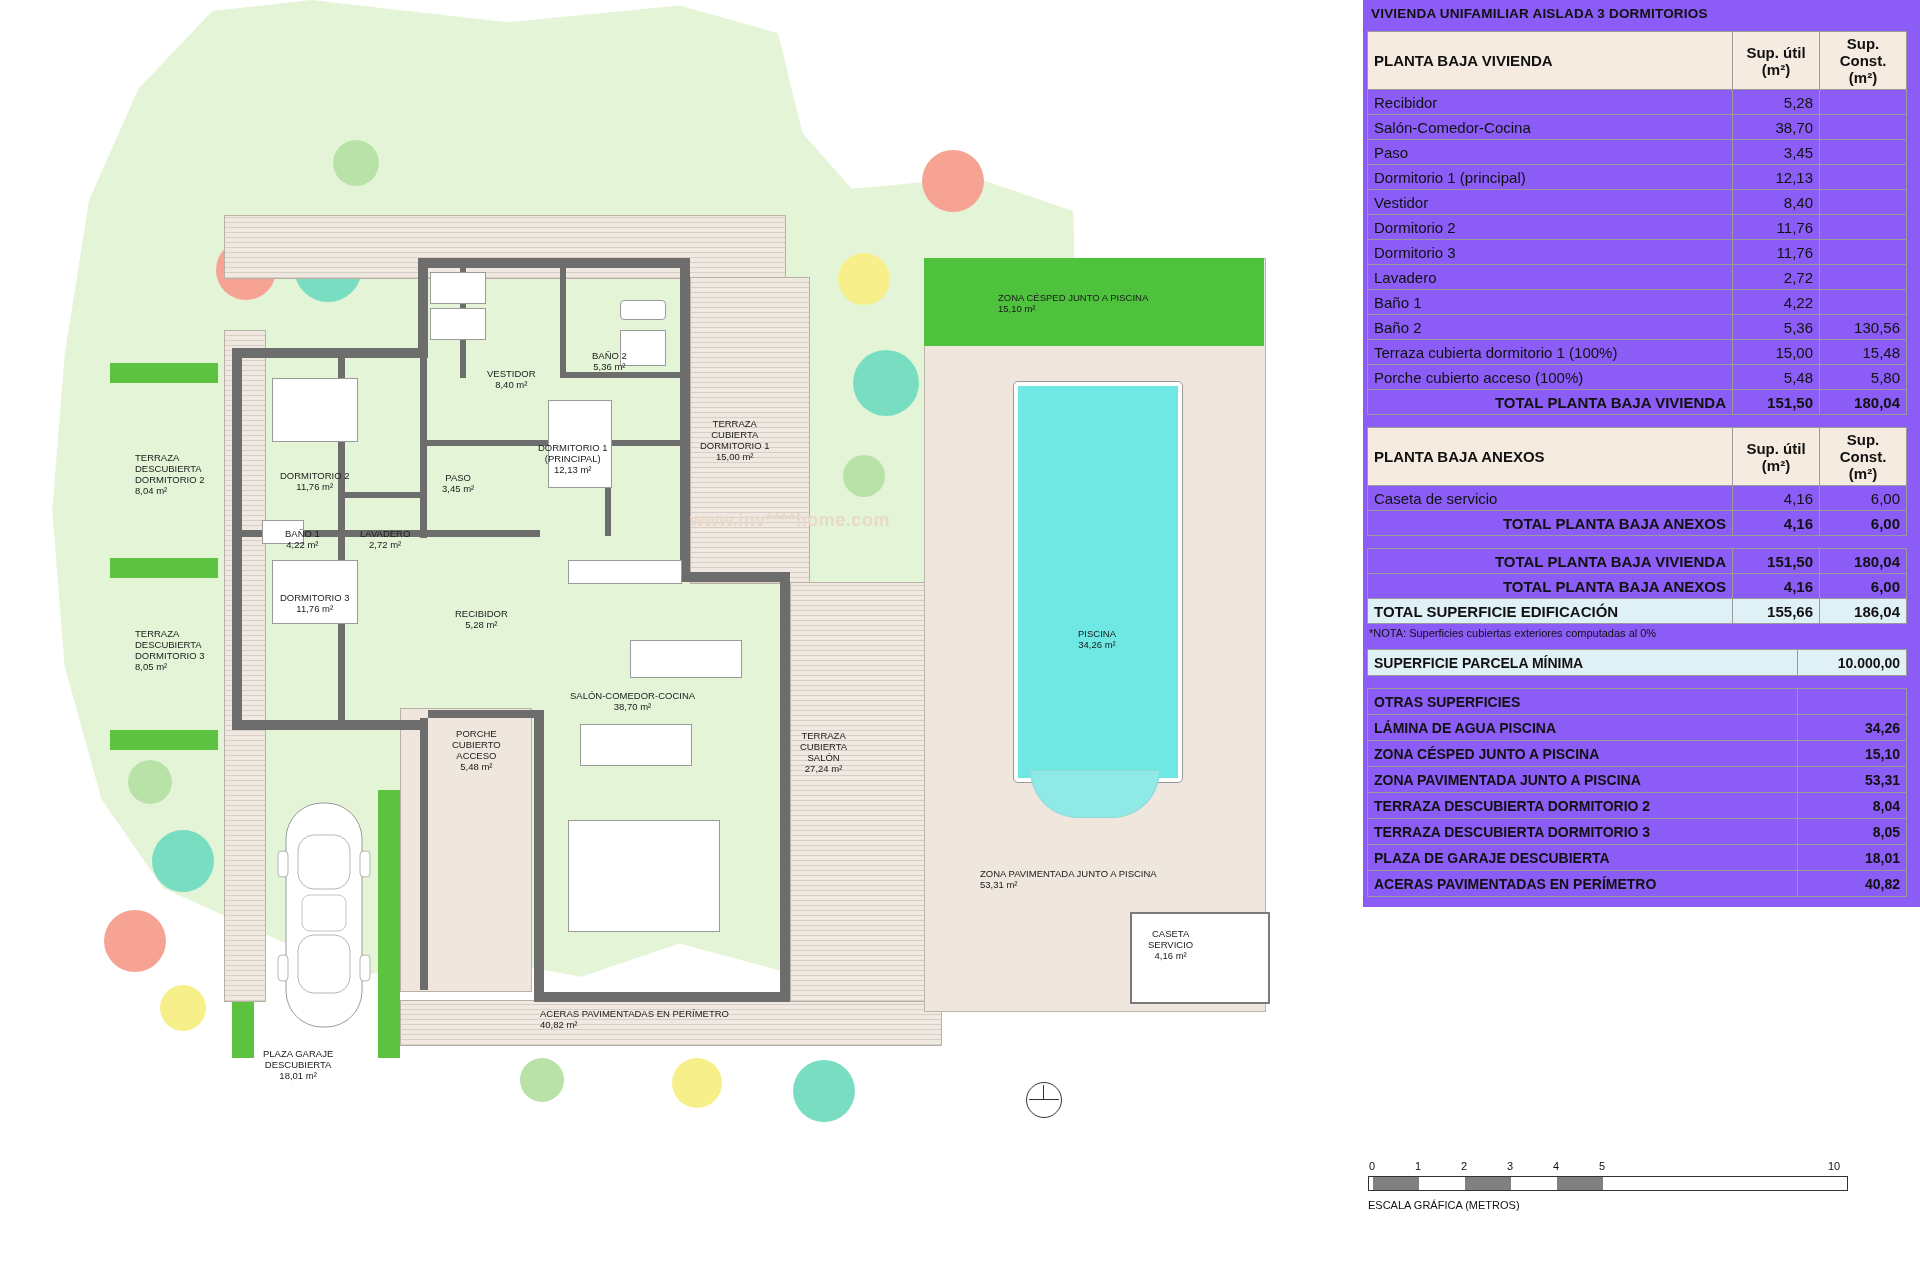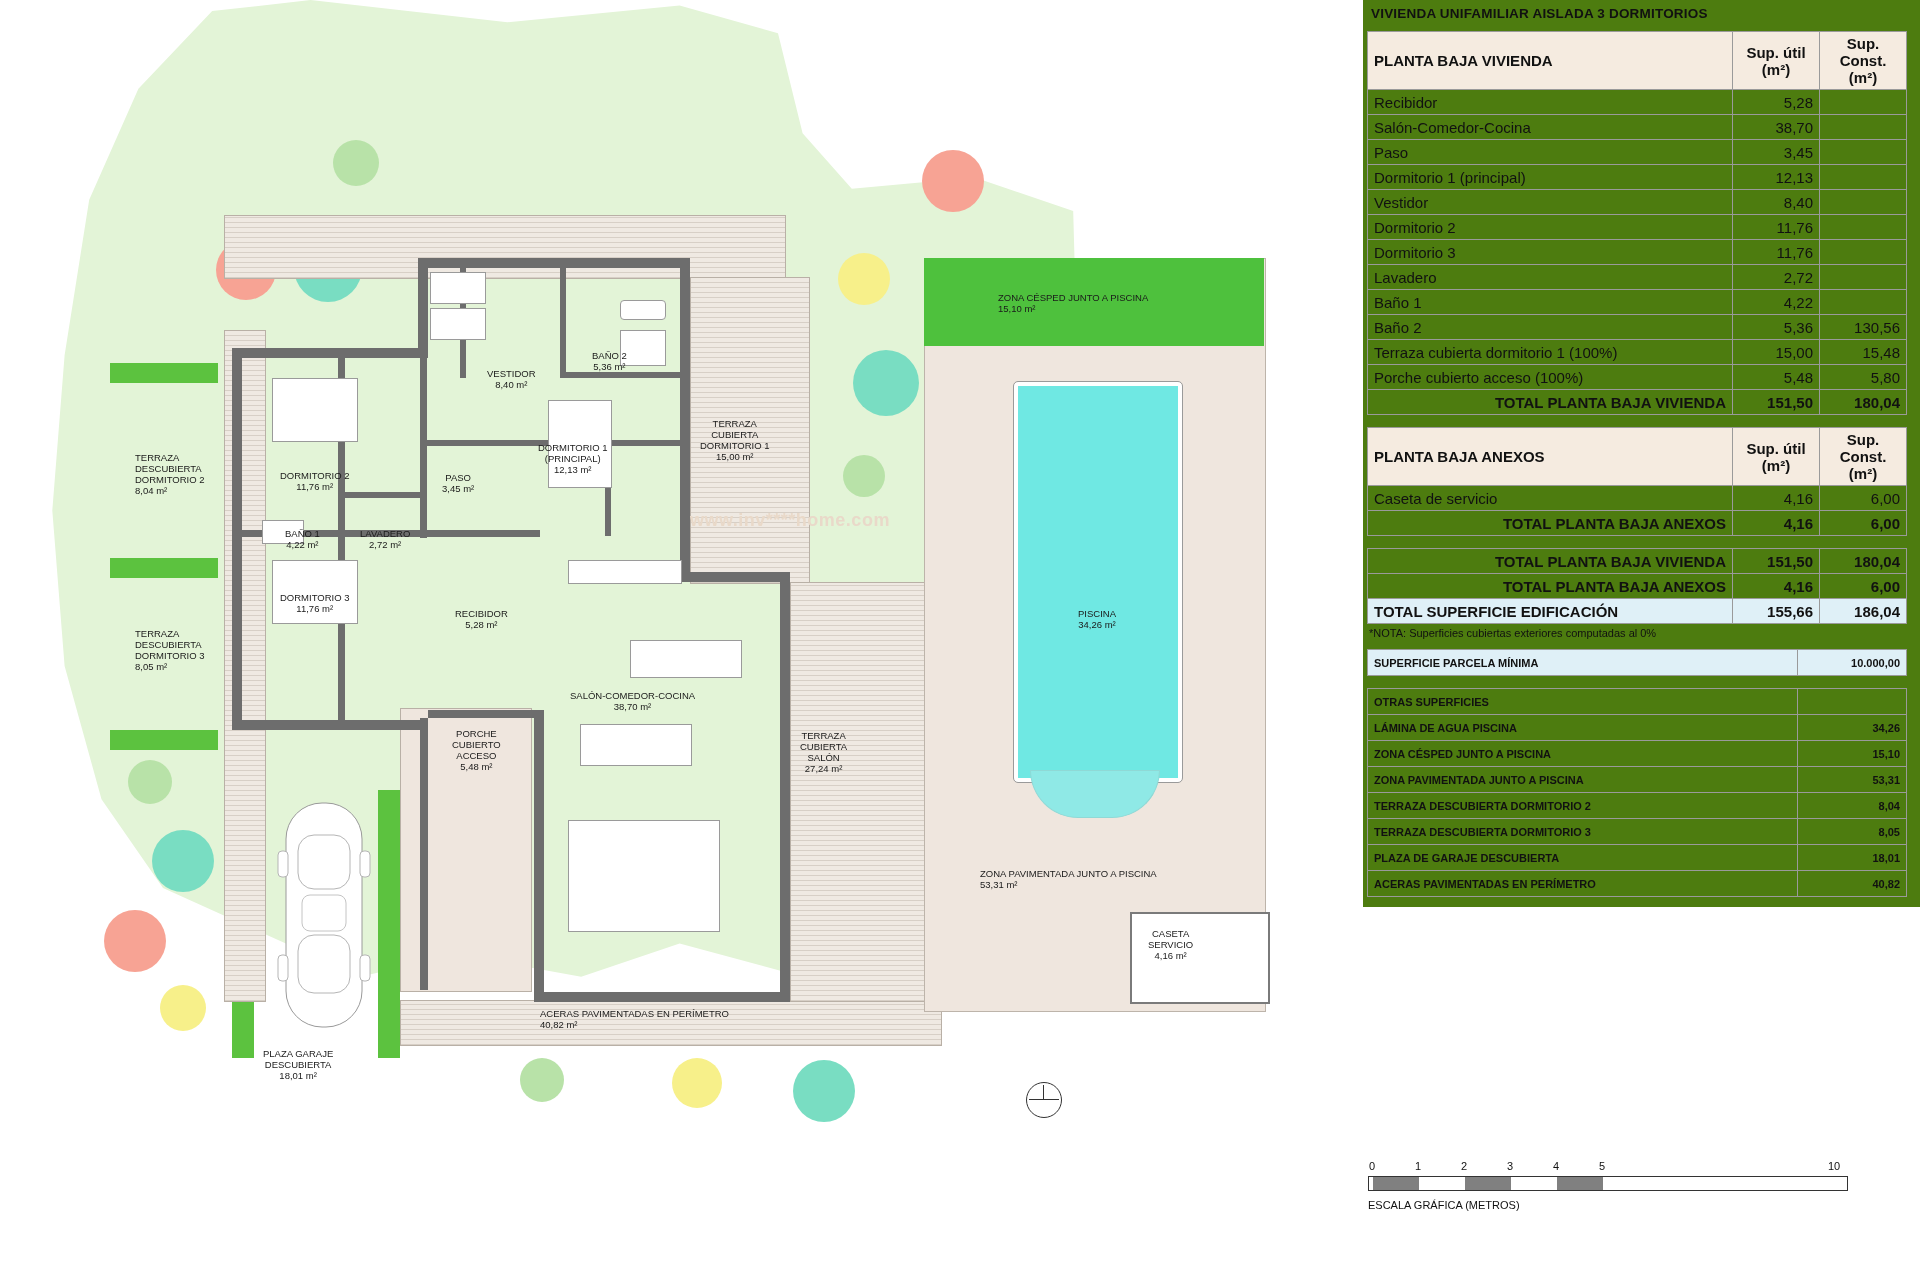--- a/index.html
+++ b/index.html
@@ -53,37 +53,37 @@
   
   #scalebar{position:absolute;left:1368px;top:1160px;width:480px;}
   #scalebar .nums{position:relative;height:14px;font-size:11px;color:#111;}
   #scalebar .nums span{position:absolute;transform:translateX(-50%);}
   #scalebar .bar{position:relative;height:13px;border:1px solid #333;background:#fff;margin-top:2px;}
   #scalebar .bar i{position:absolute;top:0;height:100%;background:#808080;}
   #scalebar .cap{margin-top:8px;font-size:11px;color:#111;}
 
   
   #panel{
-    position:absolute;left:1363px;top:0;width:557px;height:907px;background:#4d7c0f;
+    position:absolute;left:1363px;top:0;width:557px;height:907px;background:#8b5cf6;
   }
   #panel .title{
     font-size:13.5px;font-weight:bold;letter-spacing:.2px;color:#111;
     padding:6px 0 10px 8px;
   }
   table.t{border-collapse:collapse;width:540px;margin-left:4px;font-size:15px;color:#111;}
   table.t td{border:1px solid #9a9a9a;padding:3px 6px;height:18px;}
   table.t td.num{text-align:right;width:74px;}
   table.t td.num2{text-align:right;width:74px;}
   table.t tr.head td{background:#f5ebe0;font-weight:bold;text-align:left;}
   table.t tr.head td.num,table.t tr.head td.num2{text-align:center;font-weight:bold;}
   table.t tr.total td{font-weight:bold;text-align:right;}
   table.t tr.tot-hl td{font-weight:bold;background:#dff0f7;}
   .nota{font-size:11px;color:#111;margin:3px 0 10px 6px;}
   .gap{height:12px;}
-  table.t2{border-collapse:collapse;width:540px;margin-left:4px;font-size:11px;color:#111;}
+  table.t2{border-collapse:collapse;width:540px;margin-left:4px;font-size:14px;color:#111;}
   table.t2 td{border:1px solid #9a9a9a;padding:3px 6px;height:19px;font-weight:bold;}
   table.t2 td.num{text-align:right;width:96px;}
   table.t2 tr.hl td{background:#dff0f7;}
 </style>
 </head>
 <body>
 
 <div id="plan">
 
   <div class="plot"></div>
@@ -249,21 +249,21 @@
   </svg>
 
   <div class="pool-area" style="left:924px;top:258px;width:340px;height:752px;"></div>
   <div class="pool-grass" style="left:924px;top:258px;width:340px;height:88px;"></div>
   <div class="lbl" style="left:998px;top:292px;">
     <span>ZONA CÉSPED JUNTO A PISCINA</span><br>
     <span>15,10 m²</span>
   </div>
   <div class="pool" style="left:1014px;top:382px;width:160px;height:392px;border-radius:4px;"></div>
   <div class="pool-step" style="left:1030px;top:770px;width:128px;height:46px;border-radius:0 0 64px 64px;background:#8fe9e6;"></div>
-  <div class="lbl c" style="left:1078px;top:608px;">
+  <div class="lbl c" style="left:1078px;top:628px;">
     <span>PISCINA</span><br>
     <span>34,26 m²</span>
   </div>
   <div class="lbl" style="left:980px;top:868px;">
     <span>ZONA PAVIMENTADA JUNTO A PISCINA</span><br>
     <span>53,31 m²</span>
   </div>
 
   <div class="caseta" style="left:1130px;top:912px;width:136px;height:88px;"></div>
   <div class="lbl c" style="left:1148px;top:928px;">

